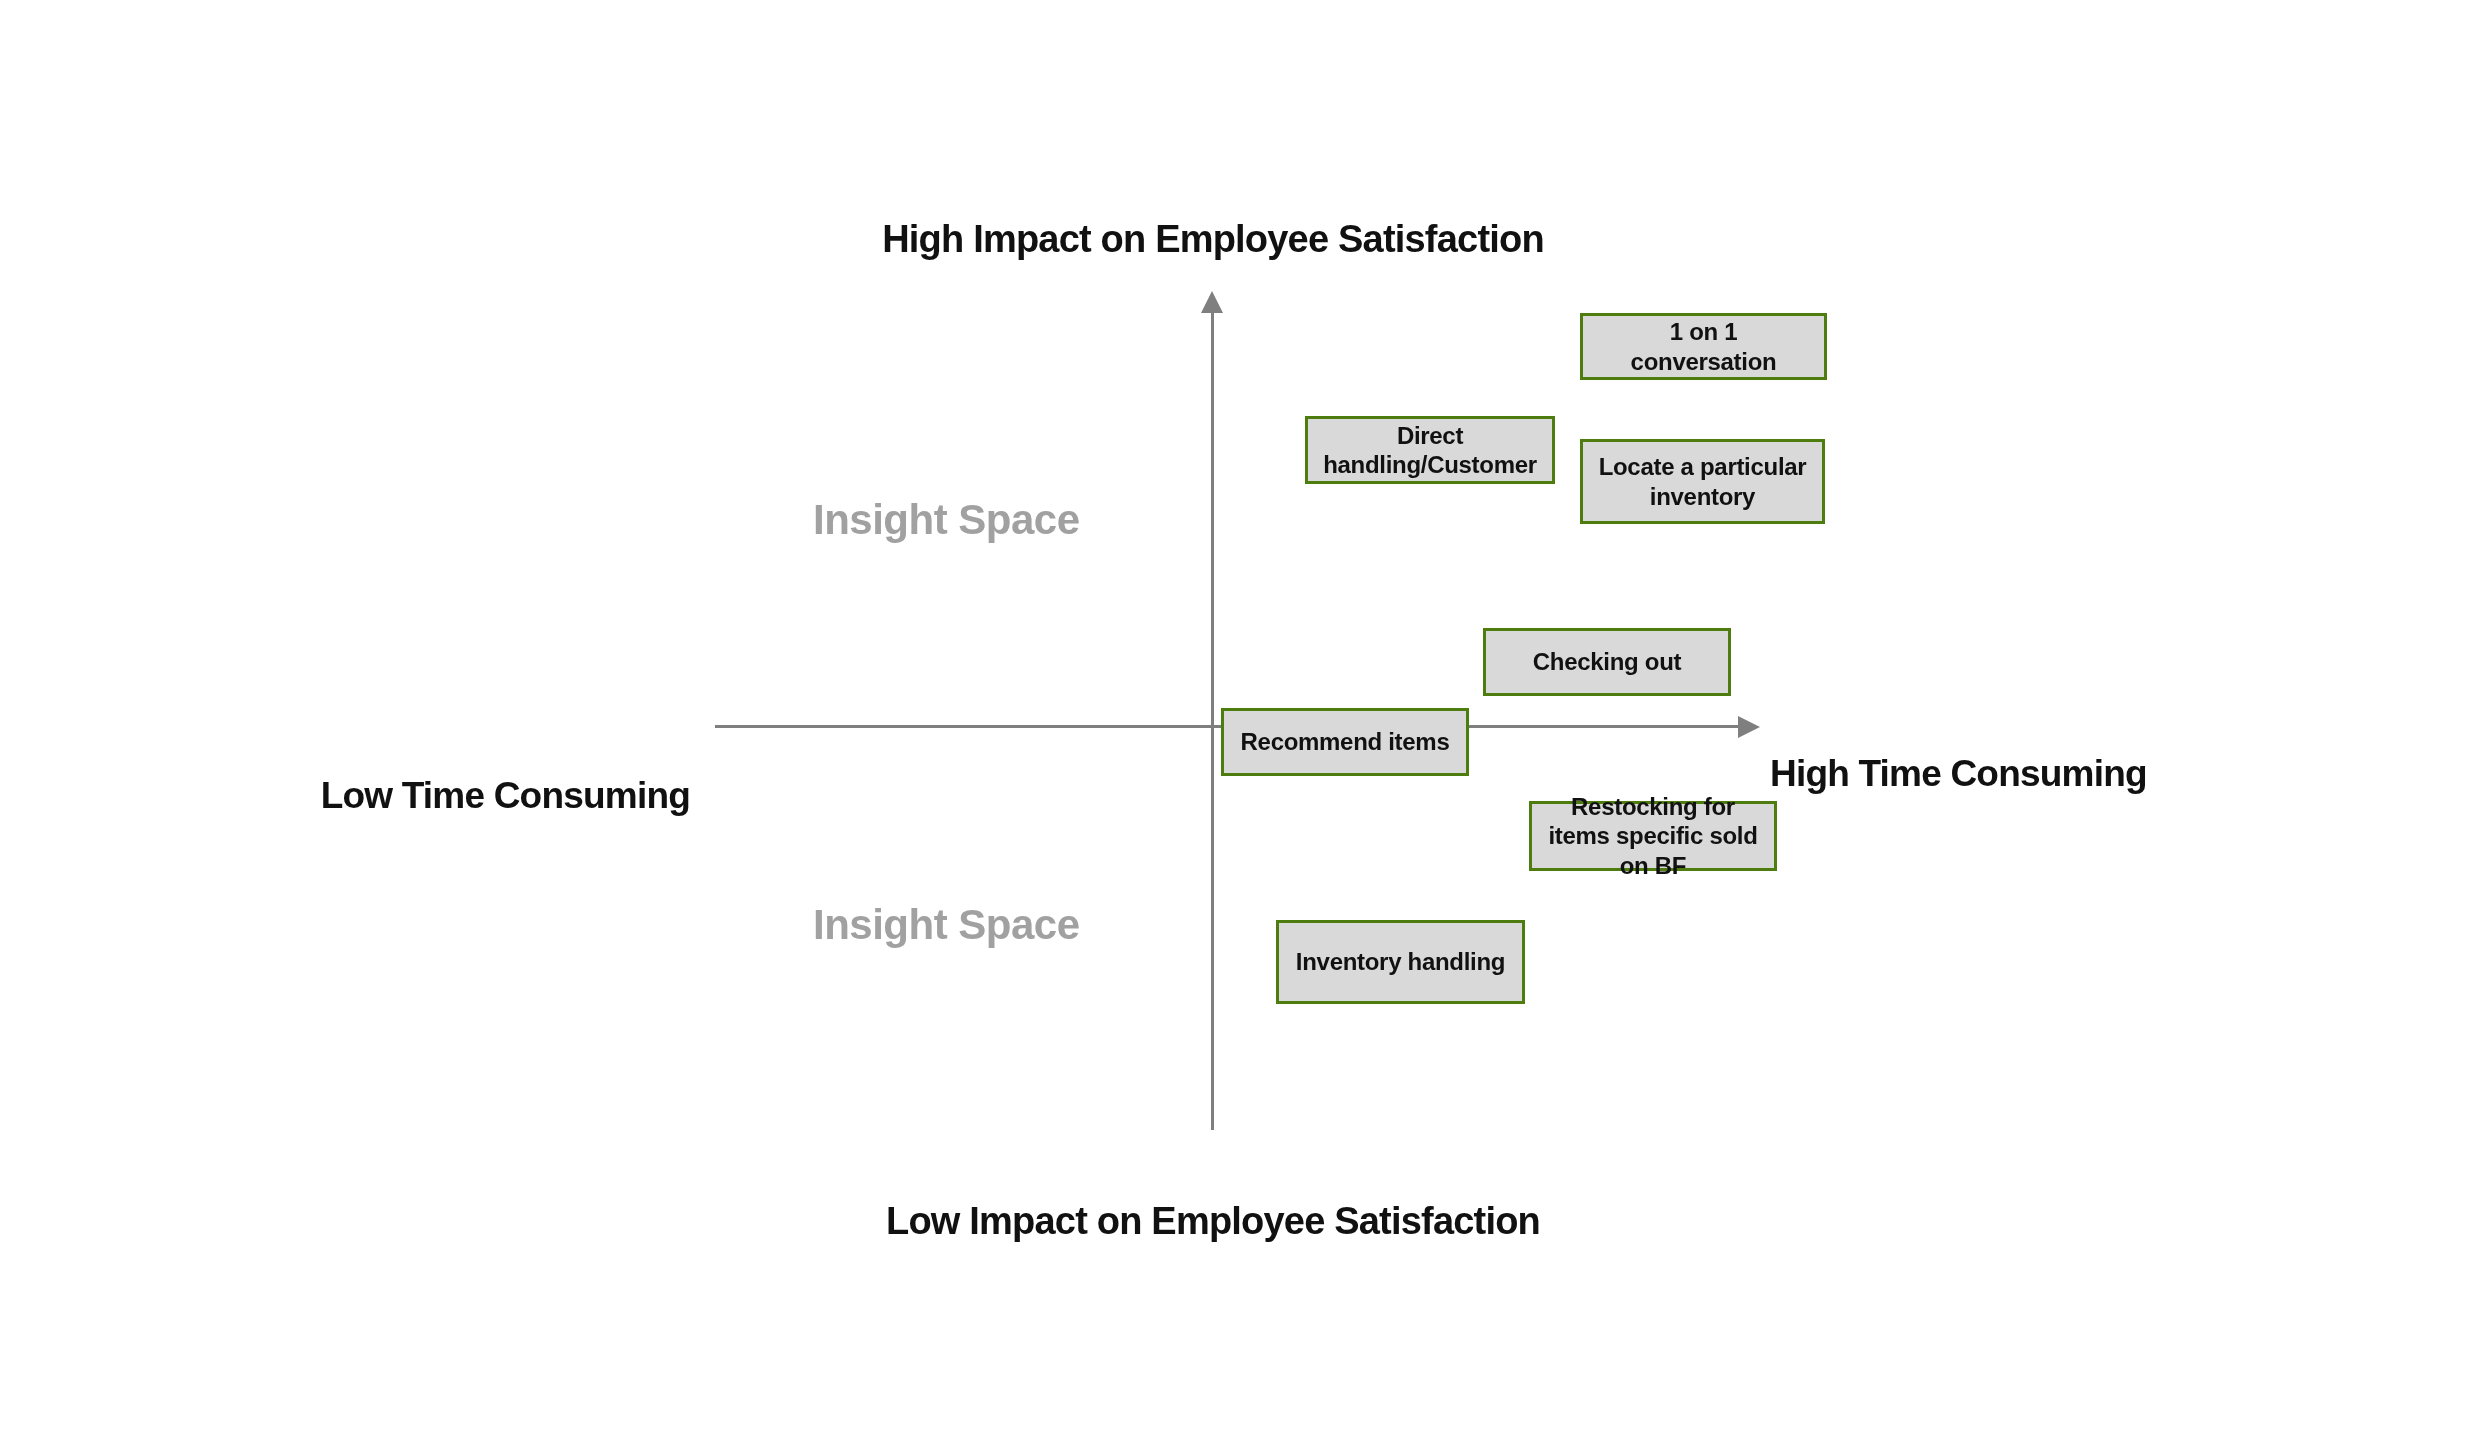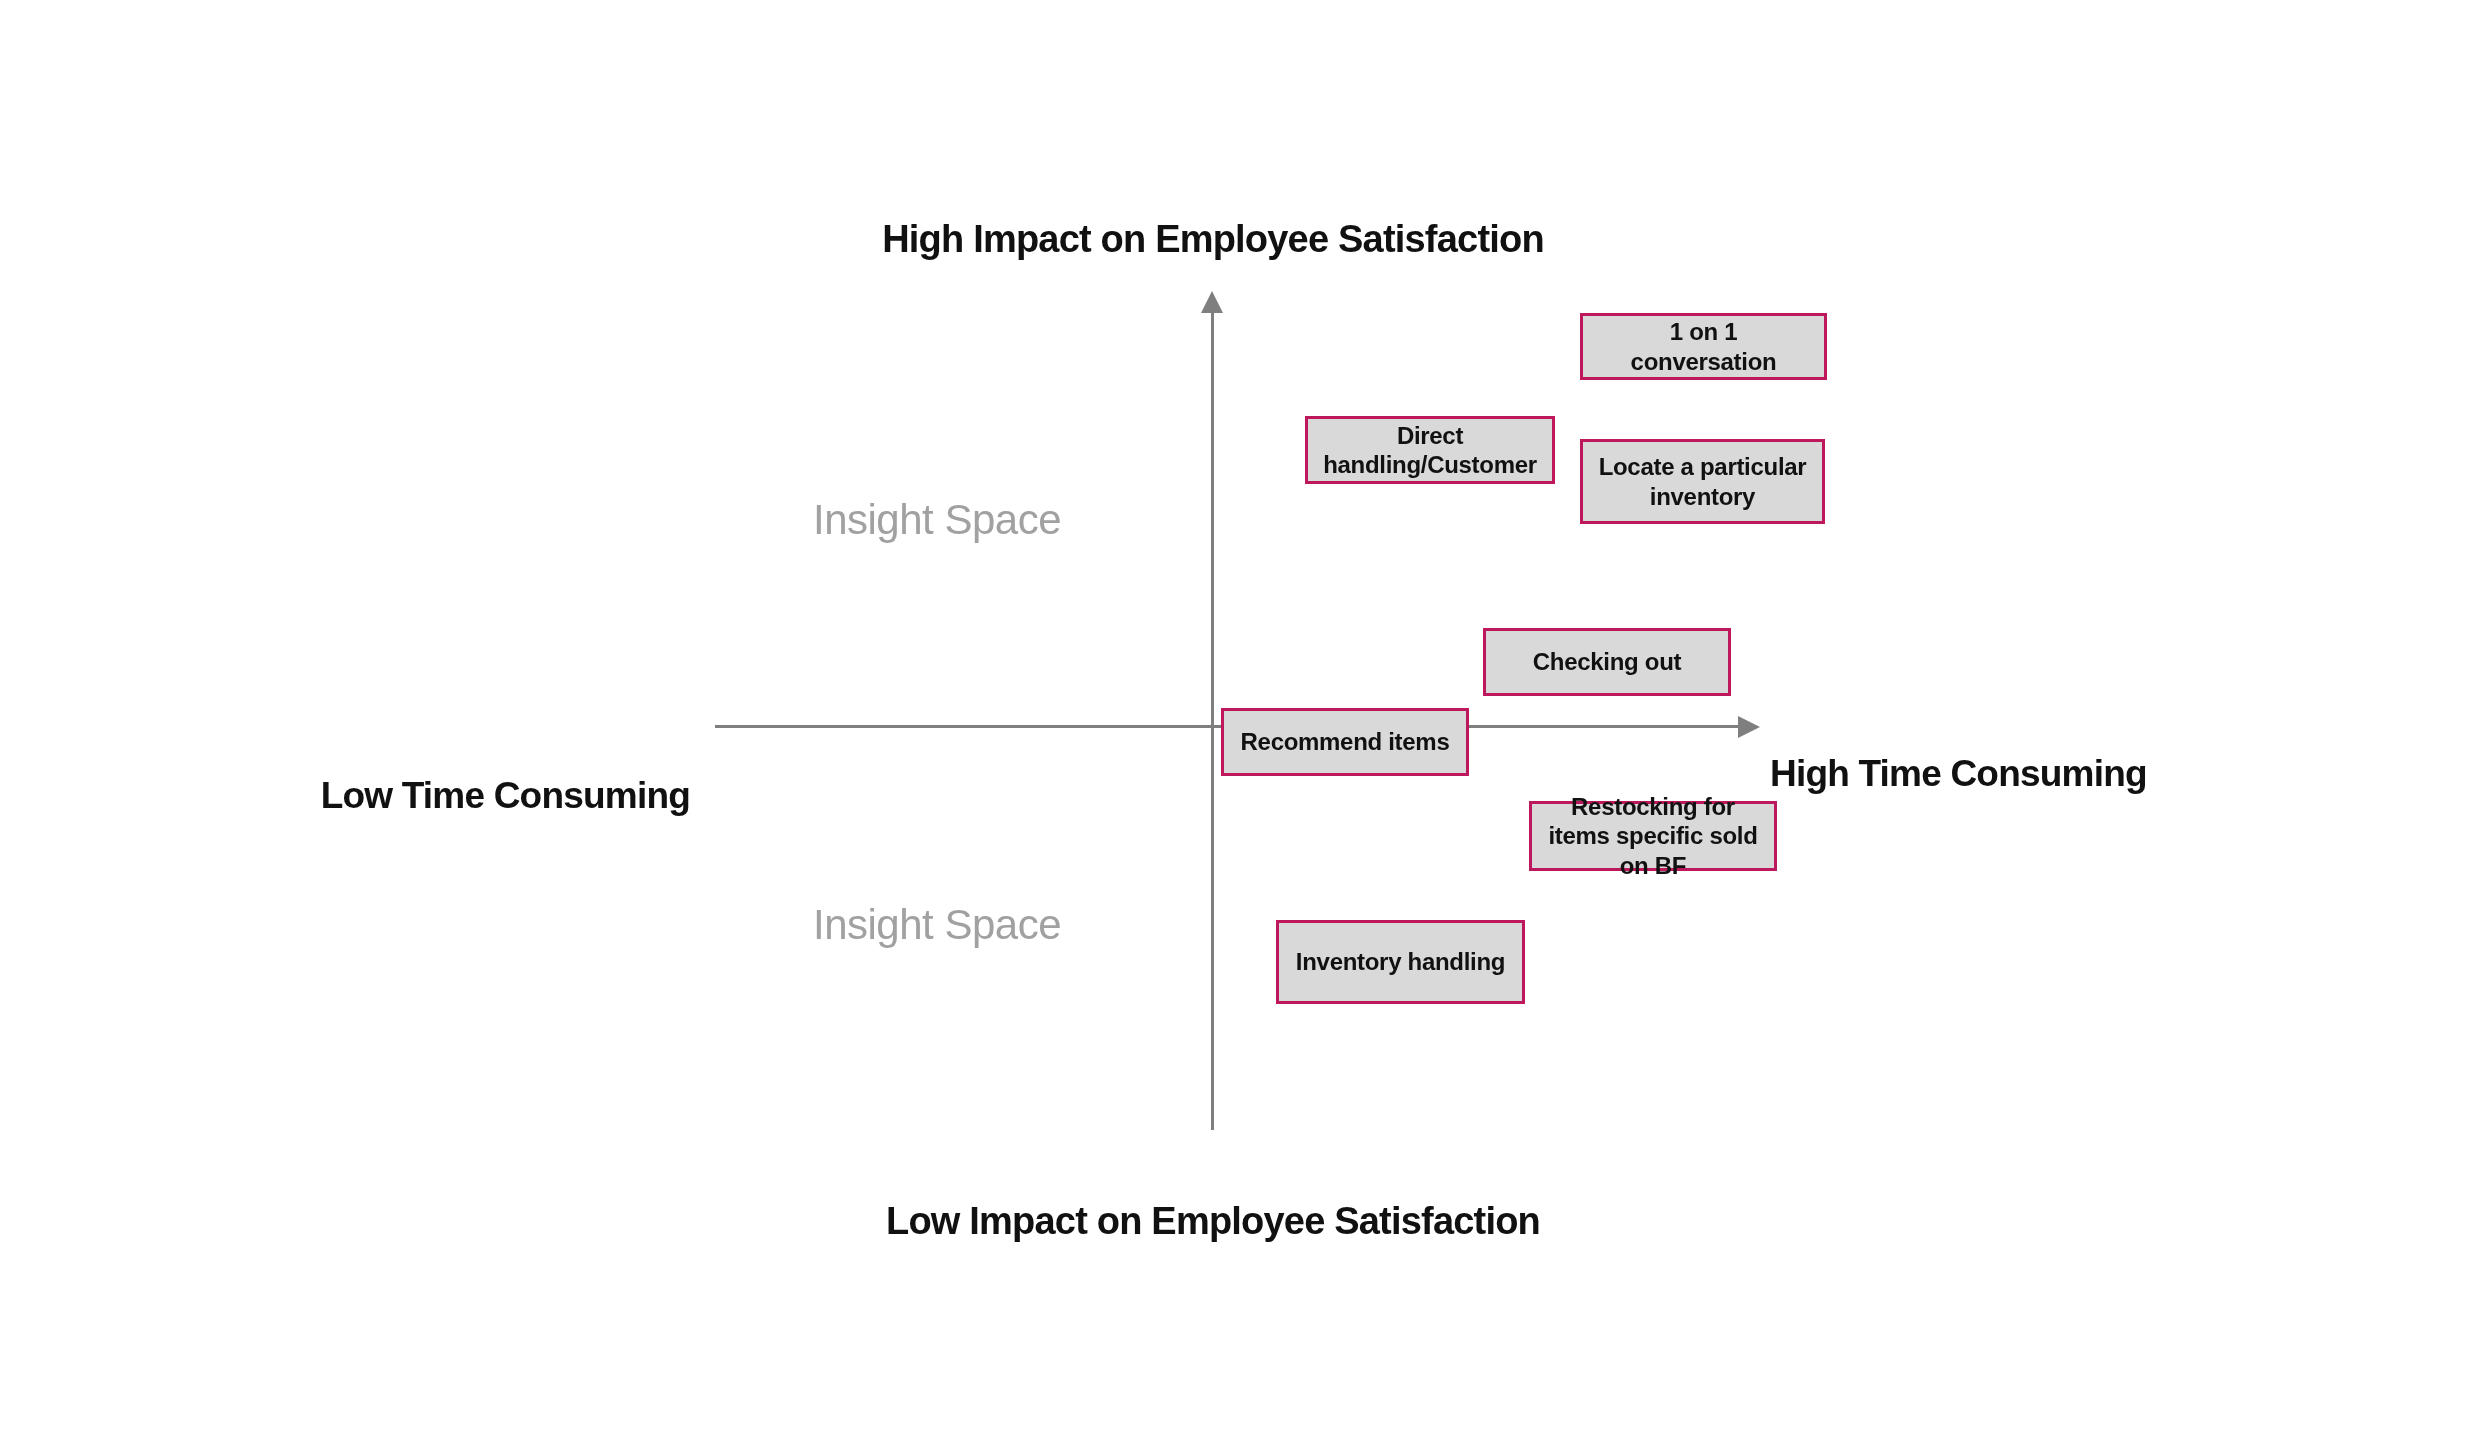--- a/index.html
+++ b/index.html
@@ -64,35 +64,35 @@
   .title-top    { left: 1213px; top: 218px;  transform: translateX(-50%); }
   .title-bottom { left: 1213px; top: 1200px; transform: translateX(-50%); }
   .axis-label-left  { left: 690px;  top: 775px; transform: translateX(-100%); font-size: 37px; }
   .axis-label-right { left: 1770px; top: 753px; font-size: 37px; }
 
   
   .insight {
     position: absolute;
     left: 813px;
     color: #a1a1a1;
-    font-weight: 400;
+    font-weight: 700;
     font-size: 42px;
     letter-spacing: -0.5px;
     white-space: nowrap;
     z-index: 2;
   }
   .insight-upper { top: 496px; }
   .insight-lower { top: 901px; }
 
   
   .node {
     position: absolute;
     box-sizing: border-box;
     background: #d9d9d9;
-    border: 3px solid #be185d;
+    border: 3px solid #4d7c0f;
     display: flex;
     align-items: center;
     justify-content: center;
     text-align: center;
     color: #111111;
     font-weight: 700;
     font-size: 24px;
     line-height: 1.22;
     letter-spacing: -0.3px;
     padding: 4px 14px;

